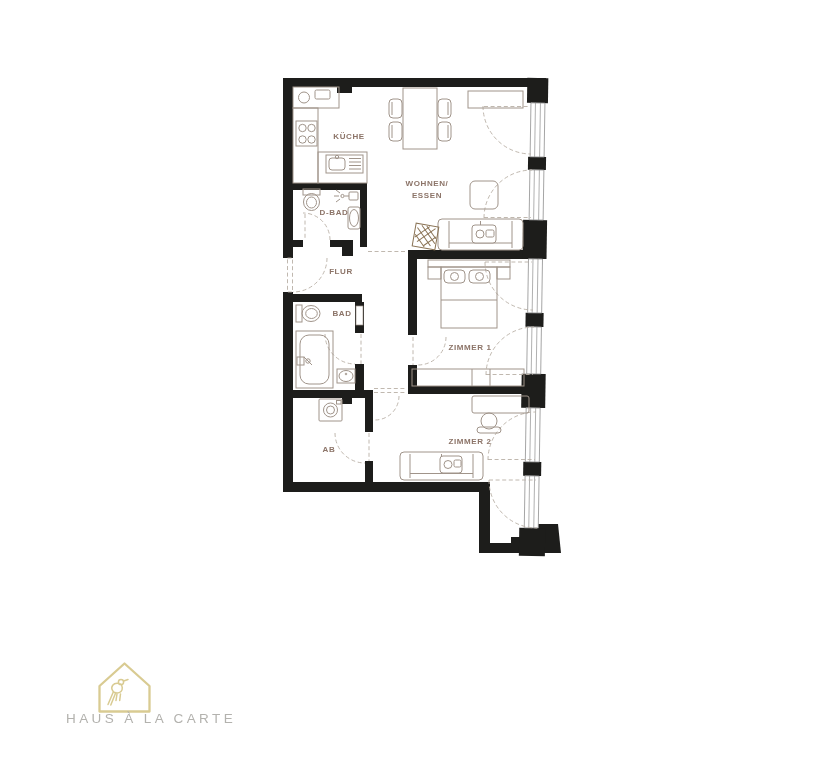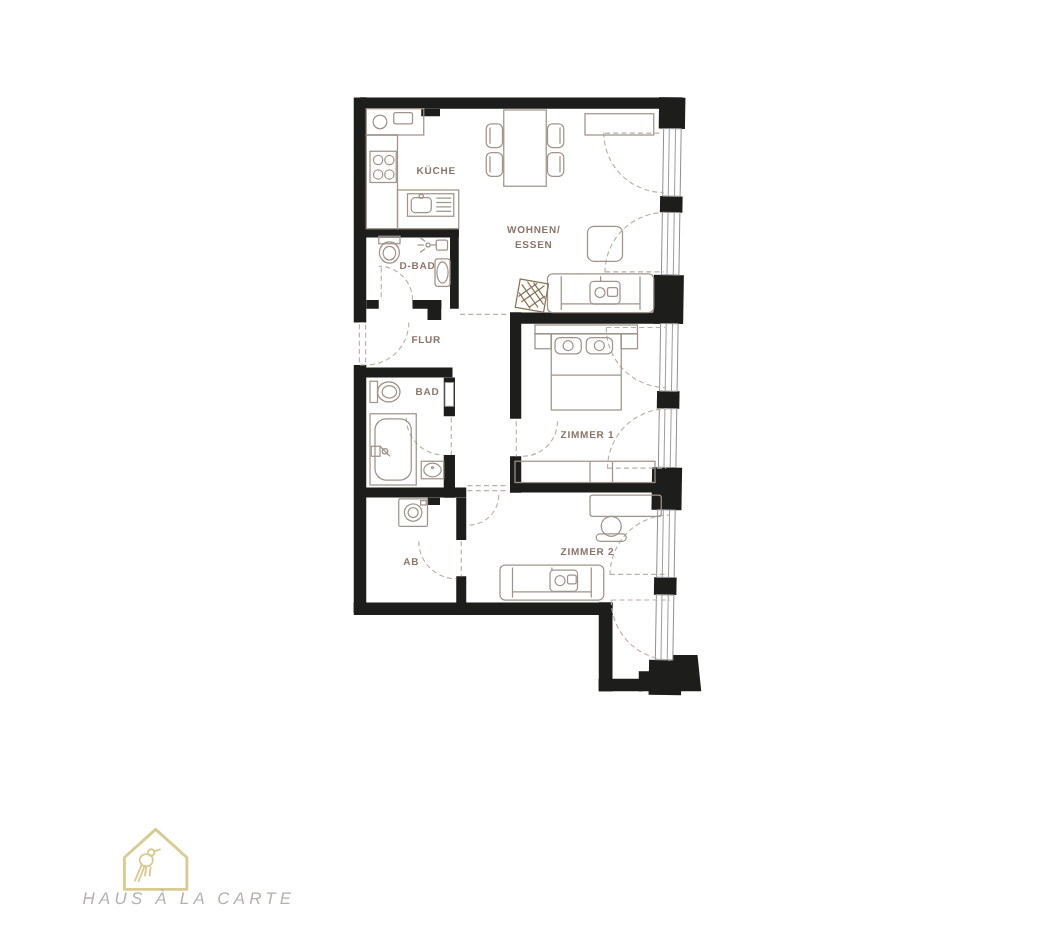--- a/index.html
+++ b/index.html
@@ -24,21 +24,21 @@
   .glaze{stroke:var(--win);stroke-width:0.7;}
   .door{stroke:var(--dash);stroke-width:0.9;fill:none;stroke-dasharray:4 2.6;}
   .roomlabel{
     fill:var(--label);font-family:"Liberation Sans",sans-serif;
     font-size:8px;font-weight:bold;letter-spacing:0.6px;text-anchor:middle;
   }
   .logo-wrap{position:absolute;left:0;top:0;width:839px;height:757px;pointer-events:none;}
   .logo-text{
     position:absolute;left:66px;top:711px;
     font-size:13.5px;letter-spacing:3.4px;color:var(--logo-text);
-    font-family:"Liberation Sans",sans-serif;white-space:nowrap;font-style:italic;
+    font-family:"Liberation Sans",sans-serif;white-space:nowrap;
   }
 </style>
 </head>
 <body>
 
 <div class="canvas">
 <svg width="839" height="757" viewBox="0 0 839 757">
 
   <g class="walls">
     <rect x="288" y="78" width="258" height="9"></rect>

